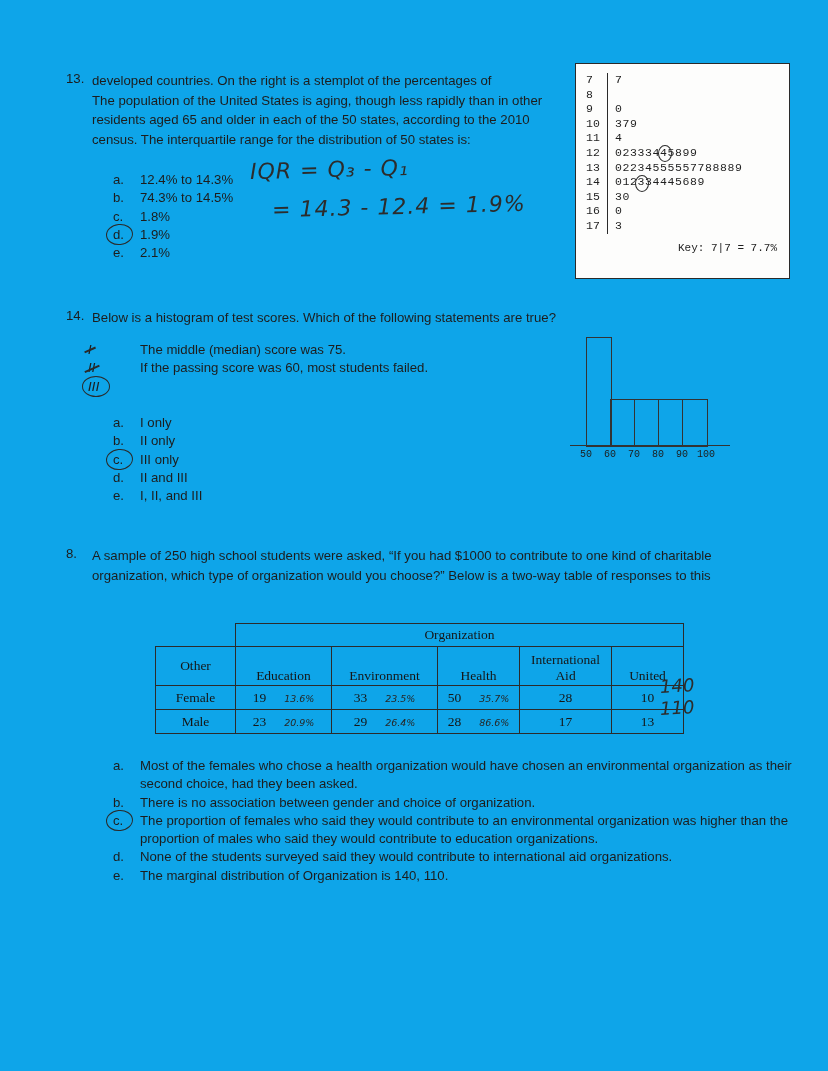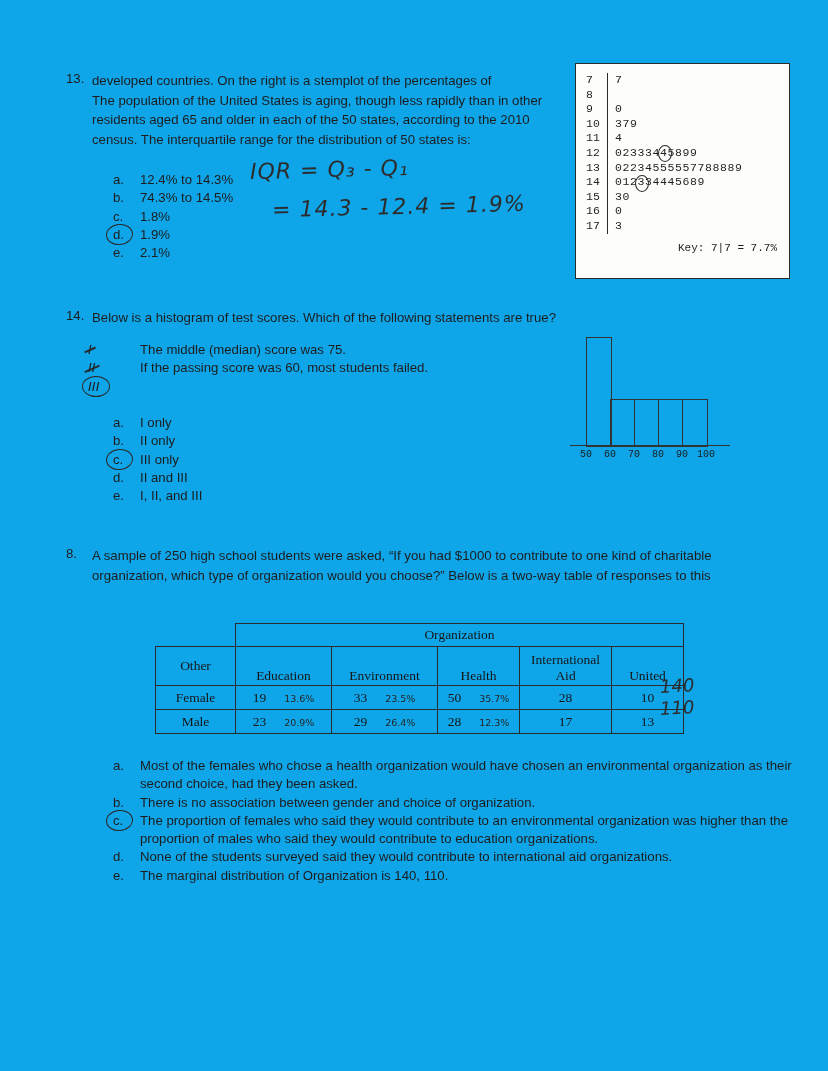--- a/index.html
+++ b/index.html
@@ -40,21 +40,21 @@
   .hist-axis{position:absolute;height:1.3px;background:#333;}
   .hist-label{position:absolute;font-family:"Liberation Mono",monospace;font-size:10px;transform:translateX(-50%);}
   .twt{border-collapse:collapse;font-family:"Liberation Serif",serif;font-size:13.5px;color:#161616;}
   .twt td{border:1px solid #2b2b2b;text-align:center;padding:1px 4px;}
   .twt td.ghost{border-top:none;border-left:none;}
   .org-h{height:20px;}
   .col-h{vertical-align:bottom;padding-bottom:2px;}
   .gender-h{vertical-align:middle;}
   .row2 td{height:36px;}
   .drow td{height:21px;}
-  .hw-pct{font-family:"DejaVu Sans",sans-serif;font-size:9.5px;margin-left:18px;color:#262626;}
+  .hw-pct{font-family:"DejaVu Sans",sans-serif;font-style:italic;font-size:9.5px;margin-left:18px;color:#262626;}
   .hw-pct:empty{display:none;margin:0;}
 </style>
 </head>
 <body>
 
 <div class="page">
 
   <div class="abs qnum" style="left:66px;top:71px">13.</div>
   <div class="abs" style="left:92px;top:71px">
     <div class="tline">developed countries.  On the right is a stemplot of the percentages of</div>
@@ -225,21 +225,21 @@
         <td><span>19</span><span class="hw-pct">13.6%</span></td>
         <td><span>33</span><span class="hw-pct">23.5%</span></td>
         <td><span>50</span><span class="hw-pct">35.7%</span></td>
         <td><span>28</span></td>
         <td><span>10</span></td>
       </tr>
       <tr class="drow">
         <td>Male</td>
         <td><span>23</span><span class="hw-pct">20.9%</span></td>
         <td><span>29</span><span class="hw-pct">26.4%</span></td>
-        <td><span>28</span><span class="hw-pct">12.3%</span></td>
+        <td><span>28</span><span class="hw-pct">86.6%</span></td>
         <td><span>17</span></td>
         <td><span>13</span></td>
       </tr>
     </tbody>
   </table>
 
   <div class="abs hw hw-total" style="left:660px;top:675px">140</div>
   <div class="abs hw hw-total" style="left:660px;top:697px">110</div>
 
   <div class="abs options" style="left:113px;top:757px;width:702px">

